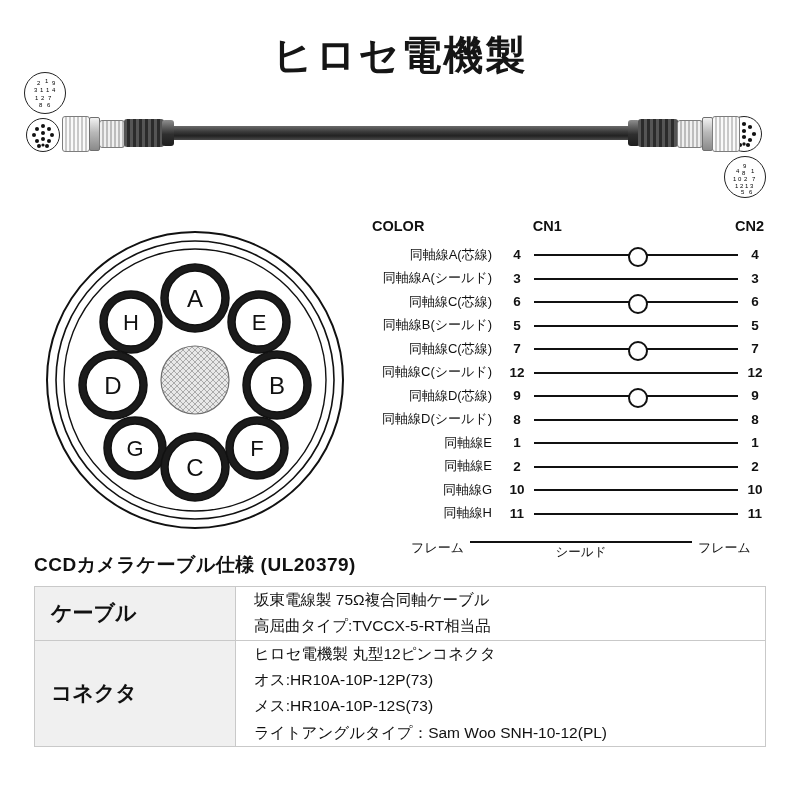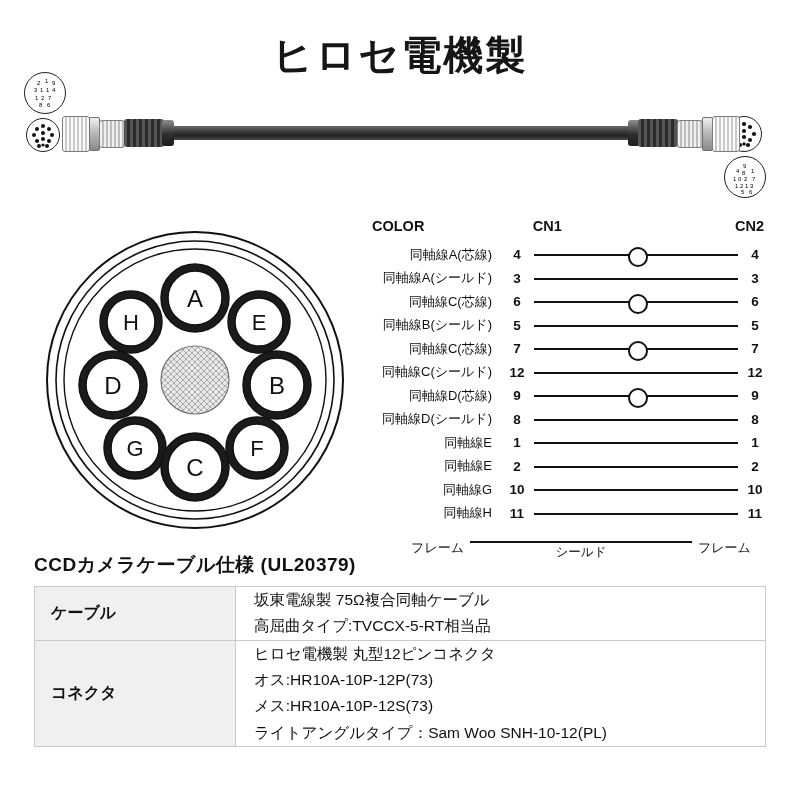--- a/index.html
+++ b/index.html
@@ -82,21 +82,21 @@
   
   .spec-title{
     position:absolute;left:34px;top:552px;font-size:19px;font-weight:bold;letter-spacing:.5px;
   }
   .spec-table{
     position:absolute;left:34px;top:586px;width:732px;
     border:1px solid #c9c9c9;border-collapse:collapse;
   }
   .spec-table td{border:1px solid #c9c9c9;vertical-align:middle;}
   .spec-table .k{
-    width:168px;background:#f0f0f0;font-weight:bold;font-size:16px;padding:12px 16px;
+    width:168px;background:#f0f0f0;font-weight:bold;font-size:21px;padding:12px 16px;
   }
   .spec-table .v{background:#fff;font-size:15.5px;padding:0 18px;line-height:1.7;}
   .nowrap{white-space:nowrap;}
 </style>
 </head>
 <body>
 
 <div id="page">
 
   <div class="title">ヒロセ電機製</div>

